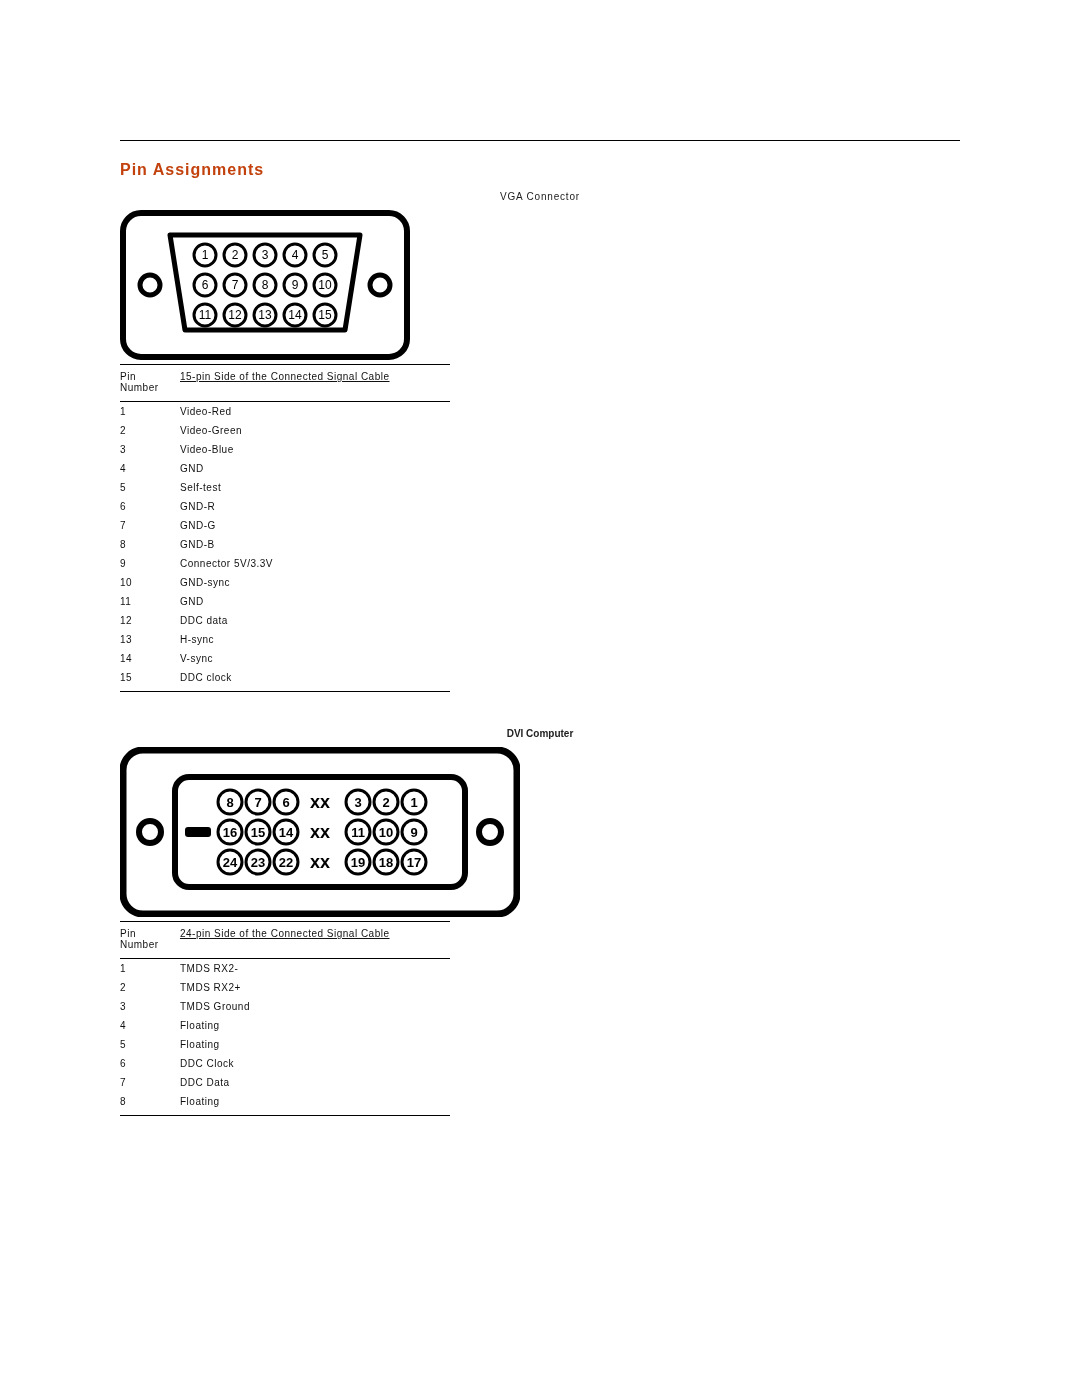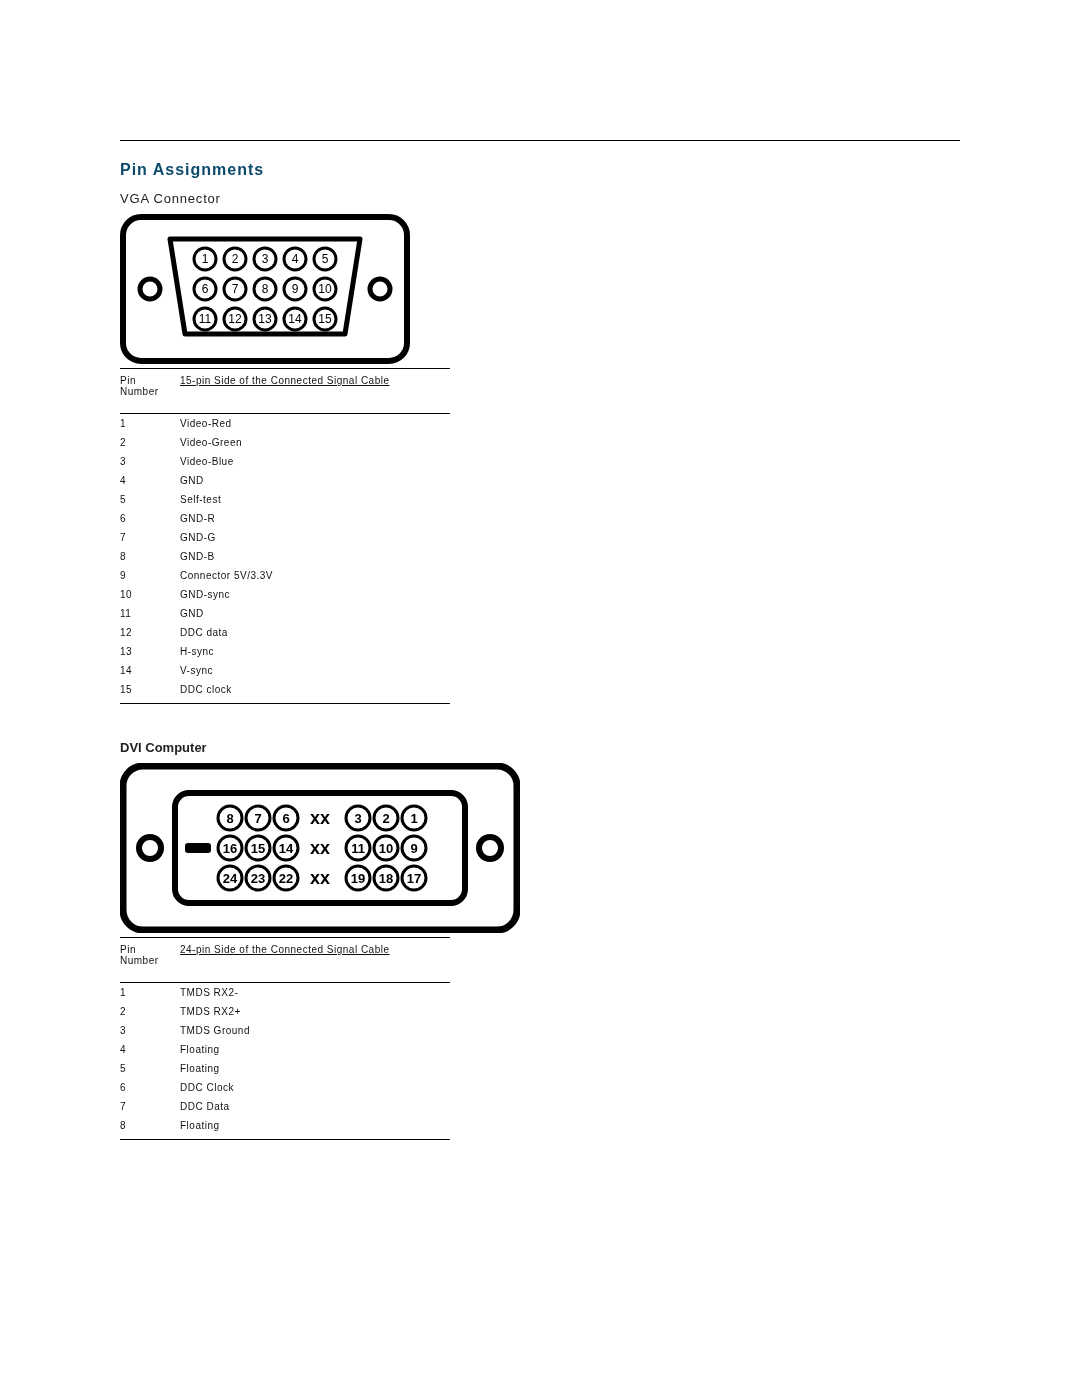--- a/index.html
+++ b/index.html
@@ -10,32 +10,33 @@
     color: #000;
     width: 1080px;
     box-sizing: border-box;
   }
   hr.top-rule {
     border: none;
     border-top: 1px solid #000;
     margin: 60px 0 20px 0;
   }
   .section-title {
-    color: #0c4a6e;
+    color: #c2410c;
     font-size: 16px;
     font-weight: bold;
     letter-spacing: 1px;
     margin: 20px 0 10px 0;
   }
   .sub-title {
-    font-size: 13px;
+    font-size: 10px;
     color: #222;
     letter-spacing: 0.8px;
     margin: 12px 0 8px 0;
     font-weight: normal;
+    text-align: center;
   }
   .sub-title.bold {
     font-weight: bold;
     letter-spacing: 0;
   }
   .pin-table {
     border-collapse: collapse;
     font-size: 10px;
     letter-spacing: 0.5px;
     color: #111;
@@ -43,21 +44,21 @@
   }
   .pin-table th, .pin-table td {
     text-align: left;
     padding: 4px 10px 4px 0;
     font-weight: normal;
   }
   .pin-table thead tr th {
     border-top: 1px solid #000;
     border-bottom: 1px solid #000;
     padding-top: 6px;
-    padding-bottom: 16px;
+    padding-bottom: 8px;
     vertical-align: top;
   }
   .pin-table tbody tr:last-child td {
     border-bottom: 1px solid #000;
     padding-bottom: 8px;
   }
   .pin-table th.pin-col { width: 50px; }
   .pin-table th.desc-col { width: 260px; text-decoration: underline; }
   .pin-table tbody td { padding-top: 4px; padding-bottom: 4px; }
 

